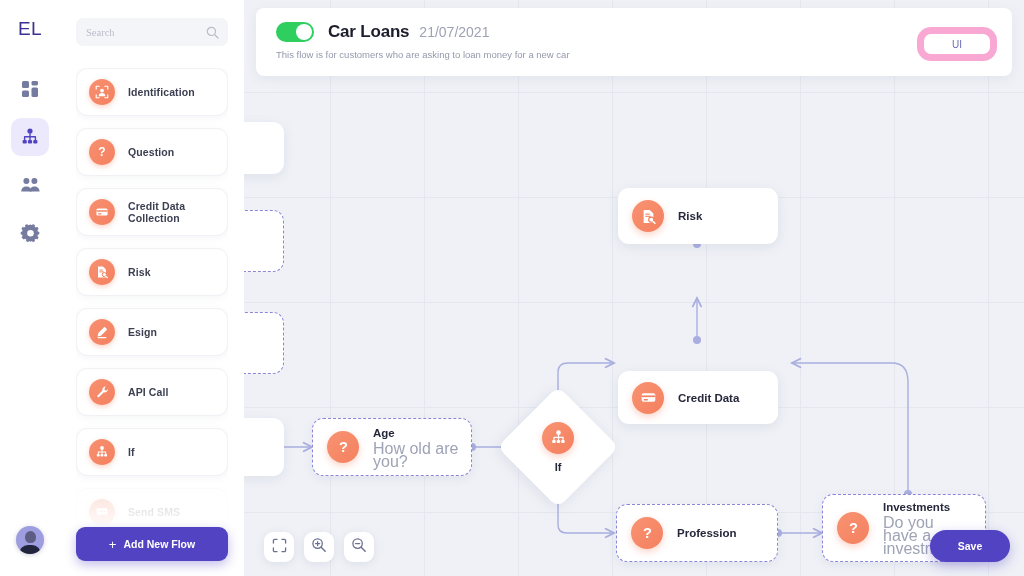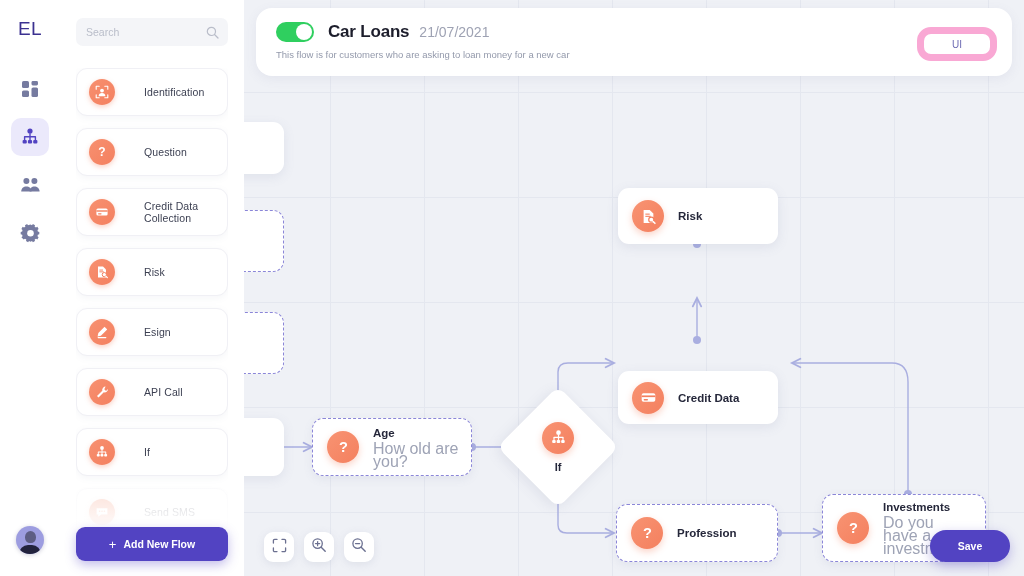--- a/index.html
+++ b/index.html
@@ -50,21 +50,21 @@
     z-index: 4;
   }
   .search {
     margin-top: 18px; height: 28px;
     background: #f4f5f8; border-radius: 7px;
     display: flex; align-items: center; padding: 0 10px;
     position: relative;
   }
   .search input {
     border: none; outline: none; background: transparent;
-    font-family: Liberation Sans, sans-serif;
+    font-family: Liberation Serif, serif;
     font-size: 10.5px; color: #7d8293; width: 120px;
   }
   .search input::placeholder { color: #b9bdc9; }
   .search .mag { position: absolute; right: 9px; top: 7px; }
 
   .palette-list {
     margin-top: 22px;
     height: 486px; overflow: hidden;
     position: relative;
   }
@@ -77,22 +77,22 @@
     cursor: pointer;
   }
   .pal-ico {
     width: 26px; height: 26px; border-radius: 50%;
     background: linear-gradient(135deg,#f79070,#f4805f);
     display: flex; align-items: center; justify-content: center;
     flex: 0 0 26px;
     box-shadow: 0 2px 5px rgba(244,128,95,.35);
   }
   .pal-label {
-    margin-left: 29px; font-size: 10.5px; color: #3b3f51;
-    font-weight: 400; letter-spacing: .1px;
+    margin-left: 13px; font-size: 10.5px; color: #3b3f51;
+    font-weight: 700; letter-spacing: .1px;
   }
   .pal-card.faded { opacity: .35; }
   .palette-fade {
     position: absolute; left: 0; right: 0; bottom: 0; height: 80px;
     background: linear-gradient(to bottom, rgba(255,255,255,0), #fff 72%);
     pointer-events: none;
   }
   .add-flow {
     position: absolute; left: 16px; bottom: 15px;
     width: 152px; height: 34px;
@@ -112,21 +112,21 @@
     background-image:
       linear-gradient(to right, #e4e7ef 1px, transparent 1px),
       linear-gradient(to bottom, #e4e7ef 1px, transparent 1px);
     background-size: 94px 105px;
     background-position: -8px -13px;
     overflow: hidden;
   }
 
   .topbar {
     position: absolute; left: 12px; top: 8px; right: 12px; height: 68px;
-    background: #fff; border-radius: 16px;
+    background: #fff; border-radius: 8px;
     box-shadow: 0 3px 12px rgba(110,115,150,.09);
   }
   .topbar-row { display: flex; align-items: center; padding: 14px 0 0 20px; }
   .toggle {
     width: 38px; height: 20px; border-radius: 11px; background: #2fcf5f;
     position: relative; cursor: pointer; flex: 0 0 38px;
   }
   .toggle .knob {
     position: absolute; right: 2px; top: 2px;
     width: 16px; height: 16px; border-radius: 50%; background: #fff;

